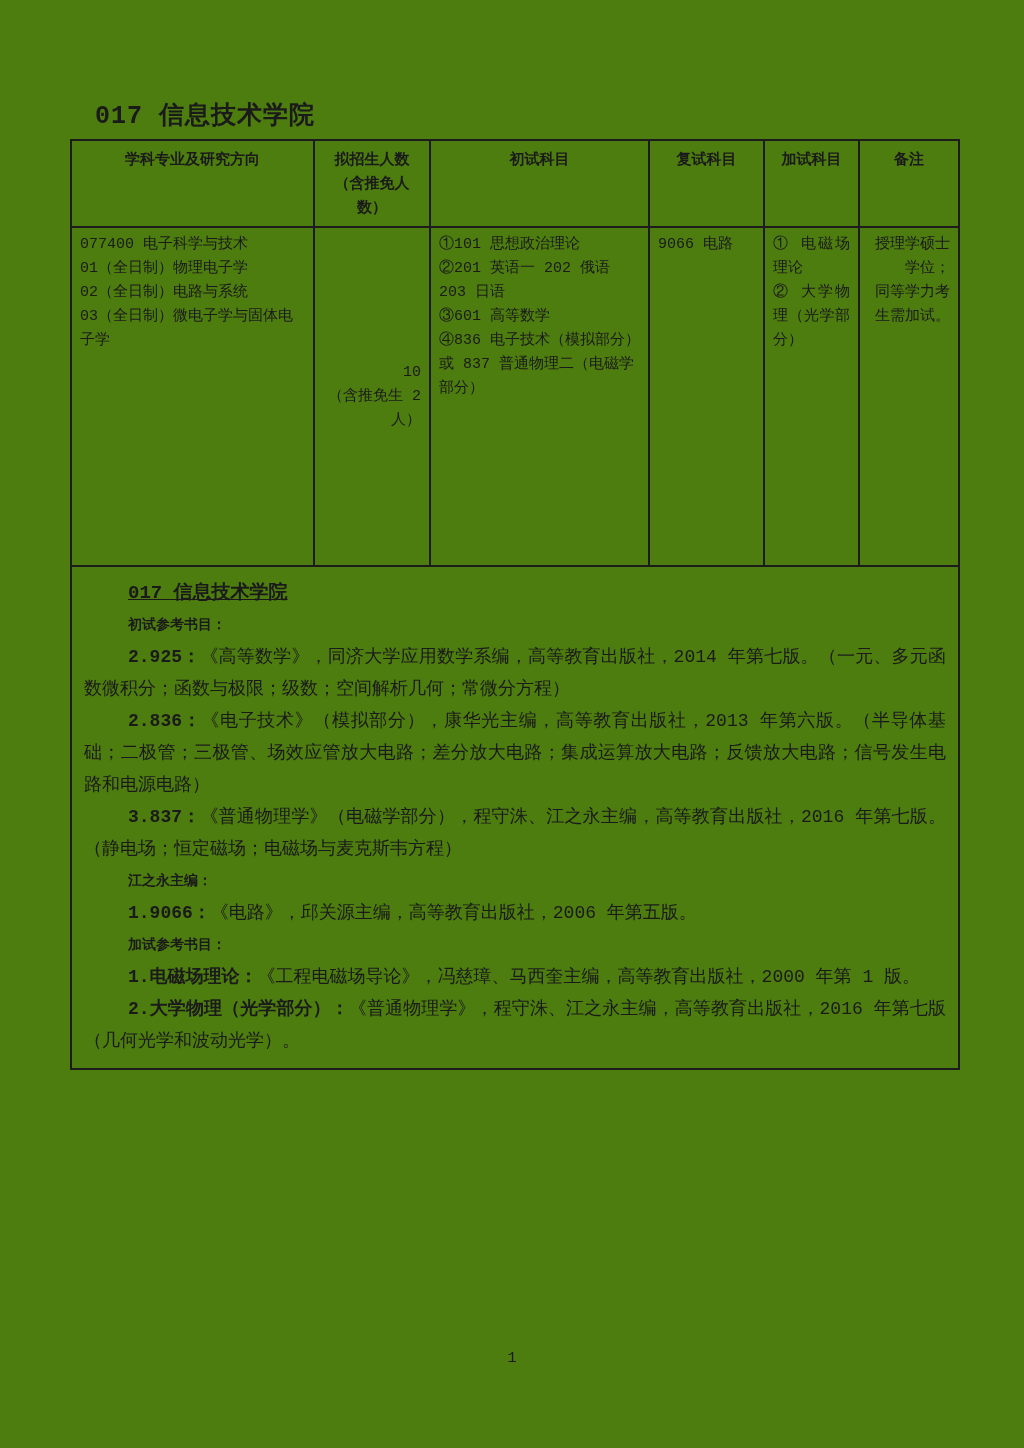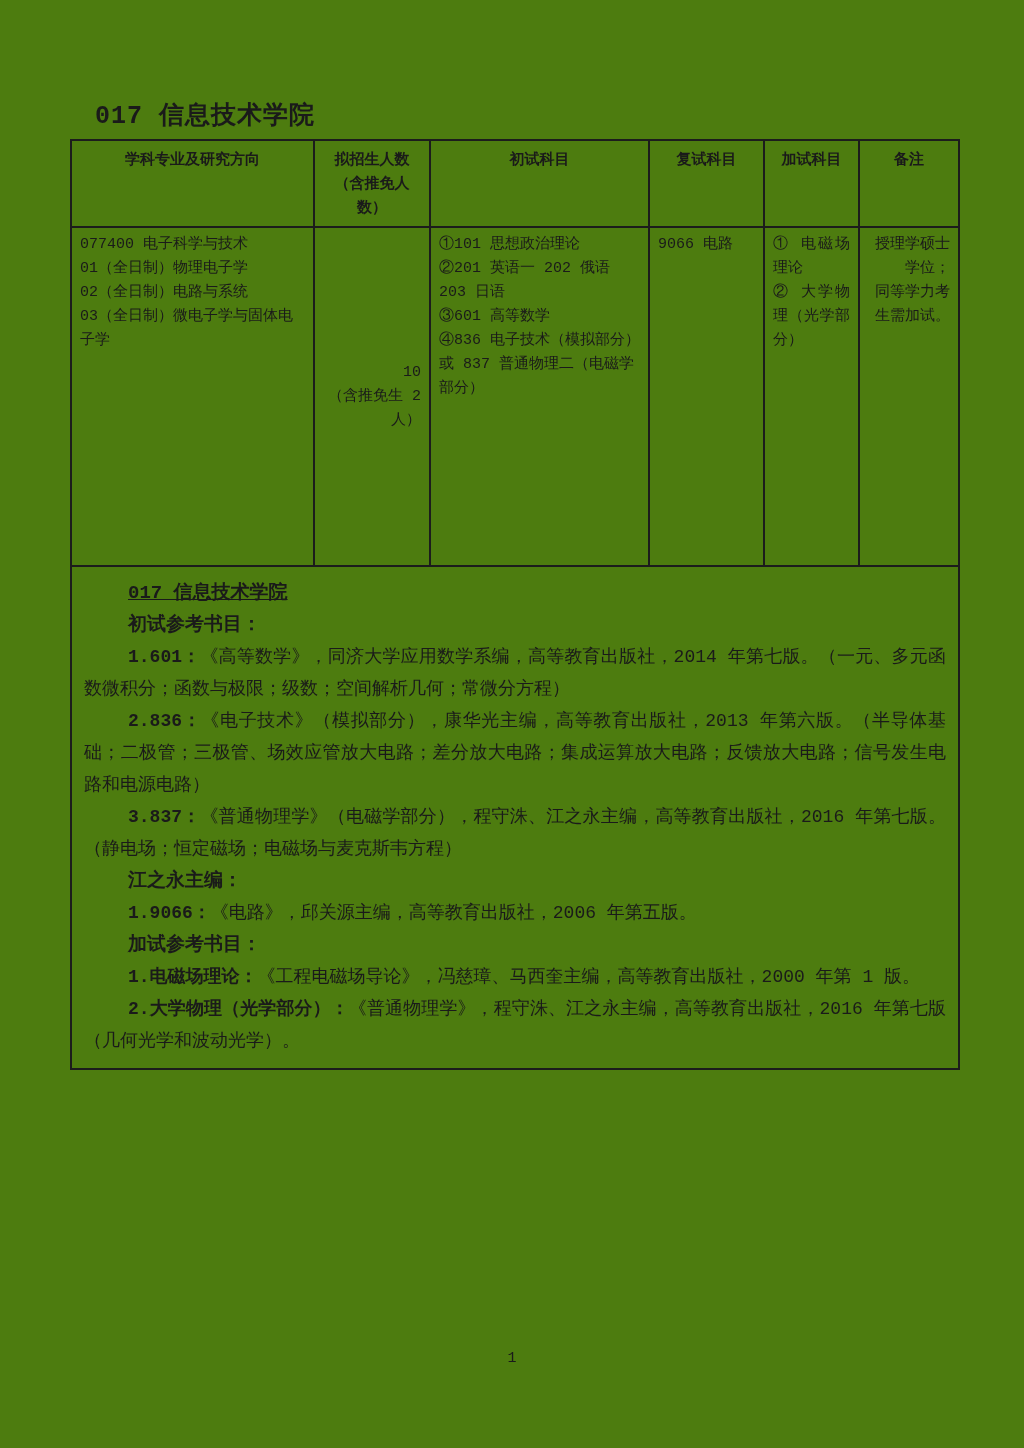--- a/index.html
+++ b/index.html
@@ -51,21 +51,21 @@
   }
   .refs-heading {
     font-weight:bold;
     text-decoration:underline;
     margin-left:44px;
     font-size:19px;
   }
   .refs-subtitle {
     font-weight:bold;
     margin-left:44px;
-    font-size:19px;
+    font-size:14px;
   }
   .refs-para {
     text-indent:44px;
     text-align:justify;
     font-size:18px;
   }
   .refs-para .lbl { font-weight:bold; }
   .doc-note {
     position:absolute; left:86px; top:961px; width:872px;
     font-weight:bold; font-size:17px; line-height:24px;
@@ -116,21 +116,21 @@
         <td class="row-cell cell-additional">① 电磁场理论
 ② 大学物理（光学部分）</td>
         <td class="row-cell cell-remarks">授理学硕士学位；
 同等学力考生需加试。</td>
       </tr>
       <tr>
         <td class="refs-cell" colspan="6">
           <div class="refs-heading">017 信息技术学院</div>
 
           <div class="refs-subtitle">初试参考书目：</div>
-          <p class="refs-para"><span class="lbl">1.601：</span><span>《高等数学》，同济大学应用数学系编，高等教育出版社，2014 年第七版。（一元、多元函数微积分；函数与极限；级数；空间解析几何；常微分方程）</span></p>
+          <p class="refs-para"><span class="lbl">2.925：</span><span>《高等数学》，同济大学应用数学系编，高等教育出版社，2014 年第七版。（一元、多元函数微积分；函数与极限；级数；空间解析几何；常微分方程）</span></p>
           <p class="refs-para"><span class="lbl">2.836：</span><span>《电子技术》（模拟部分），康华光主编，高等教育出版社，2013 年第六版。（半导体基础；二极管；三极管、场效应管放大电路；差分放大电路；集成运算放大电路；反馈放大电路；信号发生电路和电源电路）</span></p>
           <p class="refs-para"><span class="lbl">3.837：</span><span>《普通物理学》（电磁学部分），程守洙、江之永主编，高等教育出版社，2016 年第七版。（静电场；恒定磁场；电磁场与麦克斯韦方程）</span></p>
 
           <div class="refs-subtitle">江之永主编：</div>
           <p class="refs-para"><span class="lbl">1.9066：</span><span>《电路》，邱关源主编，高等教育出版社，2006 年第五版。</span></p>
 
           <div class="refs-subtitle">加试参考书目：</div>
           <p class="refs-para"><span class="lbl">1.电磁场理论：</span><span>《工程电磁场导论》，冯慈璋、马西奎主编，高等教育出版社，2000 年第 1 版。</span></p>
           <p class="refs-para"><span class="lbl">2.大学物理（光学部分）：</span><span>《普通物理学》，程守洙、江之永主编，高等教育出版社，2016 年第七版（几何光学和波动光学）。</span></p>
         </td>

